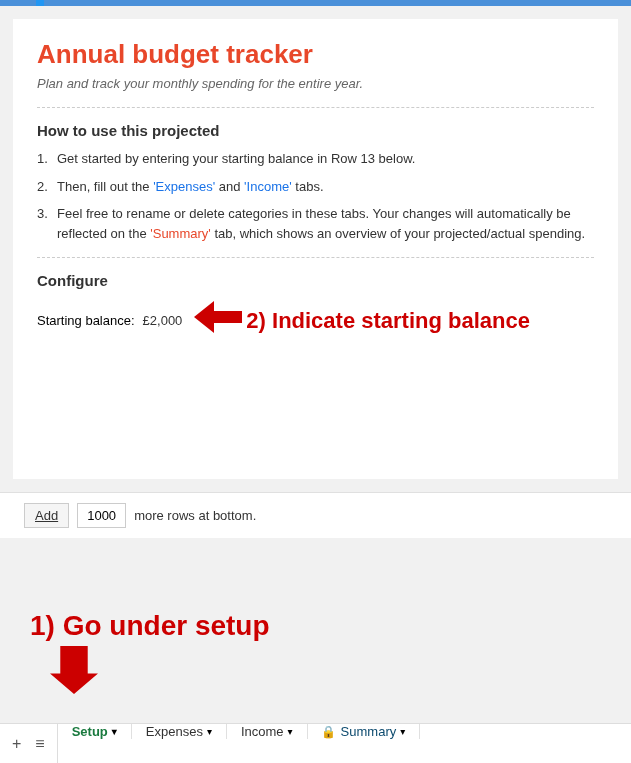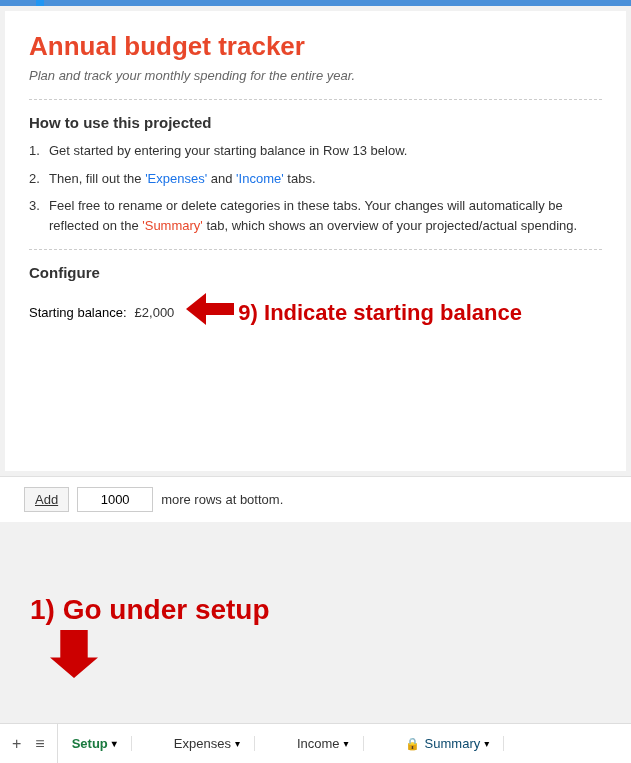--- a/index.html
+++ b/index.html
@@ -23,21 +23,21 @@
       left: 36px;
       top: 0;
       width: 8px;
       height: 6px;
       background: #2196f3;
     }
 
     
     .main-content {
       background: #fff;
-      margin: 5px;
+      margin: 13px;
       padding: 20px 24px 16px 24px;
       min-height: 460px;
     }
 
     .page-title {
       font-size: 26px;
       font-weight: bold;
       color: #e8472a;
       margin-bottom: 6px;
     }
@@ -150,21 +150,21 @@
       padding: 4px 10px;
       font-size: 13px;
       cursor: pointer;
       color: #333;
       text-decoration: underline;
     }
 
     .add-input {
       border: 1px solid #ccc;
       padding: 4px 8px;
-      width: 76px;
+      width: 49px;
       font-size: 13px;
       text-align: center;
     }
 
     .add-label {
       font-size: 13px;
       color: #333;
     }
 
     
@@ -226,23 +226,22 @@
       background: none;
       border: none;
       cursor: pointer;
       font-size: 16px;
       color: #555;
       padding: 2px 4px;
     }
 
     .tabs-container {
       display: flex;
-      align-items: center;
+      align-items: flex-start;
       flex: 1;
-      gap: 28px;
     }
 
     .tab {
       display: flex;
       align-items: center;
       padding: 0 14px;
       font-size: 13px;
       cursor: pointer;
       gap: 4px;
       border-right: 1px solid #e0e0e0;
@@ -309,21 +308,21 @@
     <div class="section-title">Configure</div>
     <div class="configure-row">
       <span class="configure-label">Starting balance:</span>
       <span class="configure-value">£2,000</span>
 
       <span class="arrow-balance">
         <svg width="48" height="36" viewBox="0 0 48 36" fill="none" xmlns="http://www.w3.org/2000/svg">
           <polygon points="48,18 28,2 28,12 0,12 0,24 28,24 28,34" fill="#cc0000"></polygon>
         </svg>
       </span>
-      <span class="annotation-balance">9) Indicate starting balance</span>
+      <span class="annotation-balance">2) Indicate starting balance</span>
     </div>
   </div>
 </div>
 
 <div class="add-row-section">
   <button class="add-button">Add</button>
   <input class="add-input" type="text" value="1000" style="">
   <span class="add-label">more rows at bottom.</span>
 </div>
 

